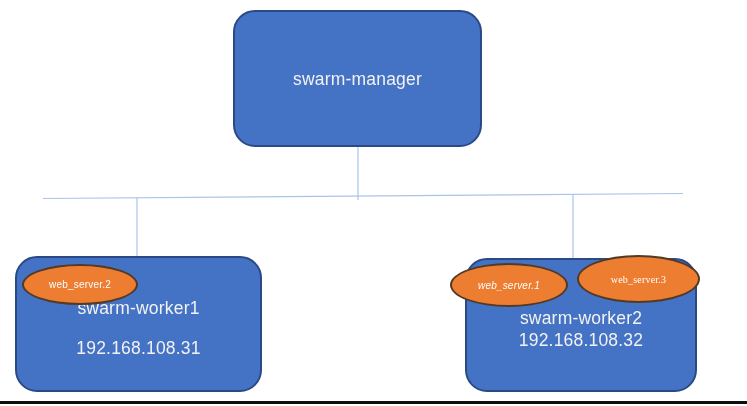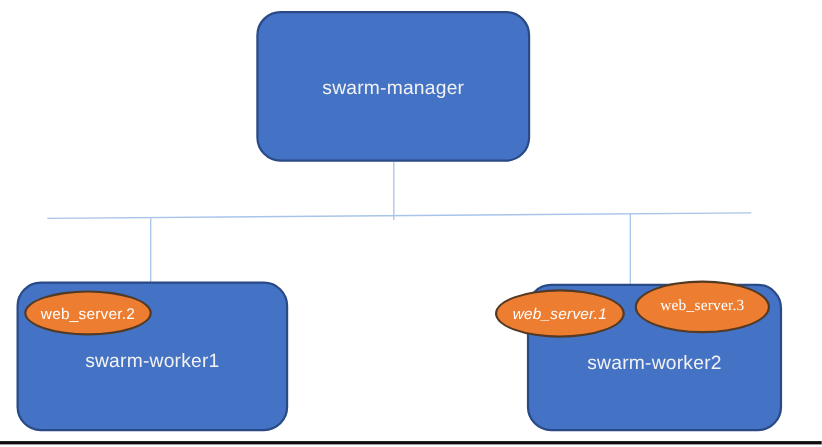--- a/index.html
+++ b/index.html
@@ -42,32 +42,32 @@
     align-items: center;
     justify-content: center;
     color: var(--node_text);
     font-size: 17.5px;
     line-height: 22px;
     letter-spacing: 0.2px;
     text-align: center;
   }
   .node-manager { left: 233px; top: 10px;  width: 249px; height: 137px; }
   .node-worker1 { left: 15px;  top: 256px; width: 247px; height: 136px; padding-top: 8px; gap: 18px; }
-  .node-worker2 { left: 479px; top: 258px; width: 232px; height: 134px; padding-top: 8px; }
+  .node-worker2 { left: 465px; top: 258px; width: 232px; height: 134px; padding-top: 8px; }
   .container-ellipse {
     position: absolute;
     background: var(--container_fill);
     border: 2px solid var(--container_border);
     border-radius: 50%;
     z-index: 3;
     display: flex;
     align-items: center;
     justify-content: center;
     color: #ffffff;
-    font-size: 14px;
+    font-size: 10px;
     letter-spacing: 0.2px;
     text-align: center;
   }
   .ellipse-ws2 { left: 22px;  top: 264px; width: 116px; height: 41px; }
   .ellipse-ws1 { left: 450px; top: 263px; width: 118px; height: 44px; font-style: italic; }
   .ellipse-ws3 { left: 577px; top: 255px; width: 123px; height: 48px; font-family: Liberation Serif, serif; }
   .bottom-rule {
     position: absolute;
     left: 0; top: 401px;
     width: 747px; height: 3px;
@@ -86,24 +86,26 @@
     <line x1="137" y1="197.5" x2="137" y2="257"></line>
     <line x1="573" y1="194" x2="573" y2="259"></line>
   </svg>
 
   <div class="node node-manager">
     <div>swarm-manager</div>
   </div>
 
   <div class="node node-worker1">
     <div>swarm-worker1</div>
+    <div>192.168.108.31</div>
   </div>
 
   <div class="node node-worker2">
     <div>swarm-worker2</div>
+    <div>192.168.108.32</div>
   </div>
 
   <div class="container-ellipse ellipse-ws2">
     <span>web_server.2</span>
   </div>
 
   <div class="container-ellipse ellipse-ws1">
     <span>web_server.1</span>
   </div>
 

